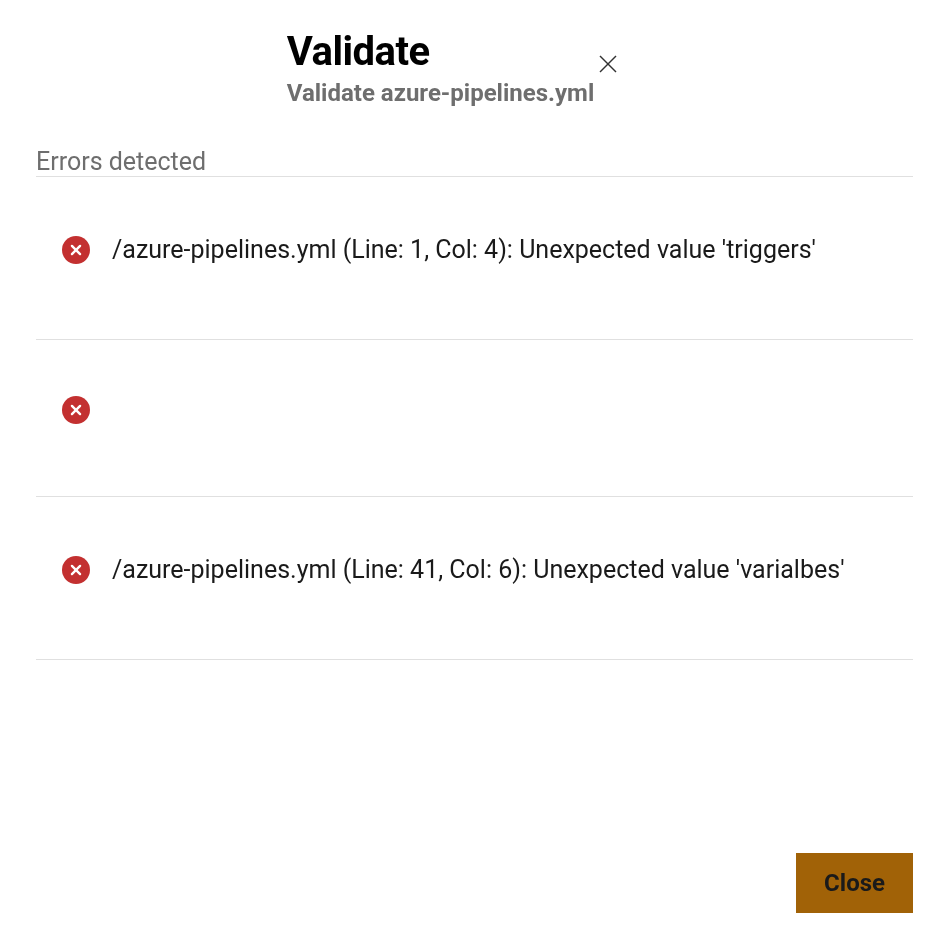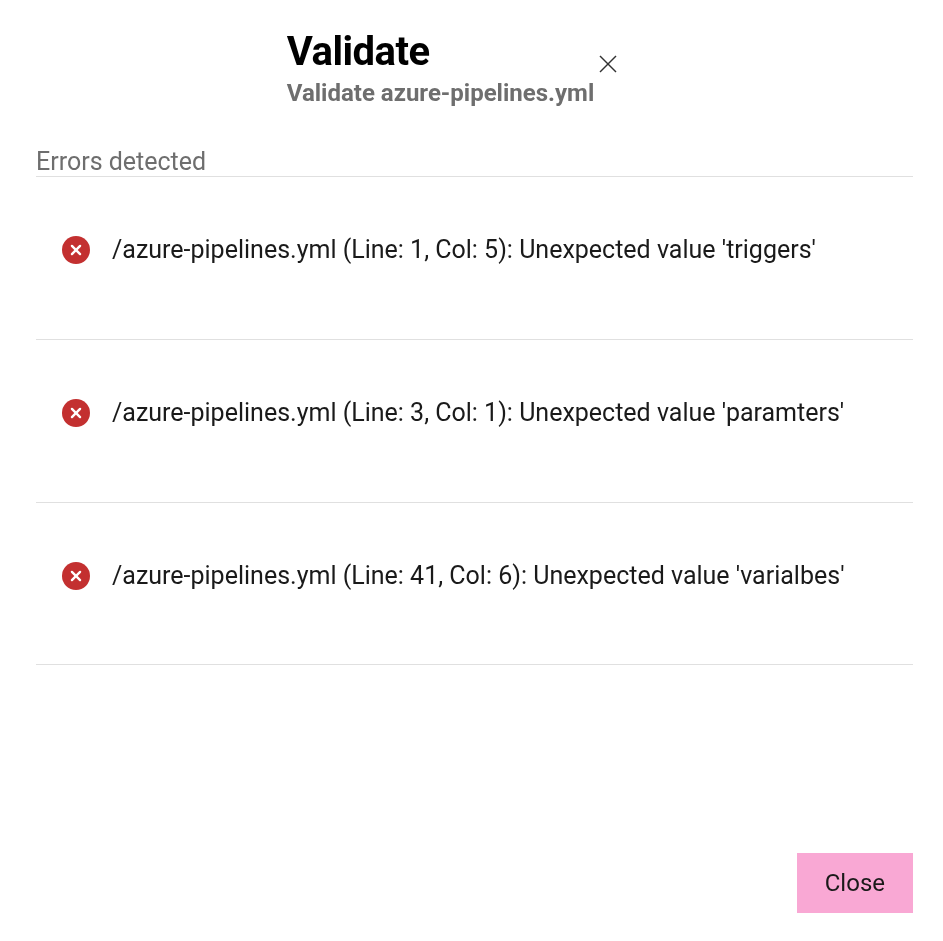--- a/index.html
+++ b/index.html
@@ -93,25 +93,25 @@
       color: #1a1a1a;
       line-height: 1.35;
       max-width: 760px;
     }
     .footer {
       position: absolute;
       bottom: 28px;
       right: 30px;
     }
     .close-btn {
-      background: #f9a8d4;
+      background: #a16207;
       border: none;
       padding: 16px 28px;
       font-size: 24px;
-      font-weight: 400;
+      font-weight: 700;
       color: #1a1a1a;
       cursor: pointer;
       font-family: inherit;
     }
   </style>
 </head>
 <body>
 
 <div class="header">
   <div class="header-text">
@@ -129,30 +129,29 @@
 <div class="section-header">Errors detected</div>
 
 <div class="errors">
   <div class="error-item">
     <div class="error-icon">
       <svg viewBox="0 0 24 24" fill="none" stroke="currentColor" stroke-width="4" stroke-linecap="round">
         <line x1="5" y1="5" x2="19" y2="19"></line>
         <line x1="19" y1="5" x2="5" y2="19"></line>
       </svg>
     </div>
-    <div class="error-message">/azure-pipelines.yml (Line: 1, Col: 5): Unexpected value 'triggers'</div>
+    <div class="error-message">/azure-pipelines.yml (Line: 1, Col: 4): Unexpected value 'triggers'</div>
   </div>
   <div class="error-item">
     <div class="error-icon">
       <svg viewBox="0 0 24 24" fill="none" stroke="currentColor" stroke-width="4" stroke-linecap="round">
         <line x1="5" y1="5" x2="19" y2="19"></line>
         <line x1="19" y1="5" x2="5" y2="19"></line>
       </svg>
     </div>
-    <div class="error-message">/azure-pipelines.yml (Line: 3, Col: 1): Unexpected value 'paramters'</div>
   </div>
   <div class="error-item">
     <div class="error-icon">
       <svg viewBox="0 0 24 24" fill="none" stroke="currentColor" stroke-width="4" stroke-linecap="round">
         <line x1="5" y1="5" x2="19" y2="19"></line>
         <line x1="19" y1="5" x2="5" y2="19"></line>
       </svg>
     </div>
     <div class="error-message">/azure-pipelines.yml (Line: 41, Col: 6): Unexpected value 'varialbes'</div>
   </div>

